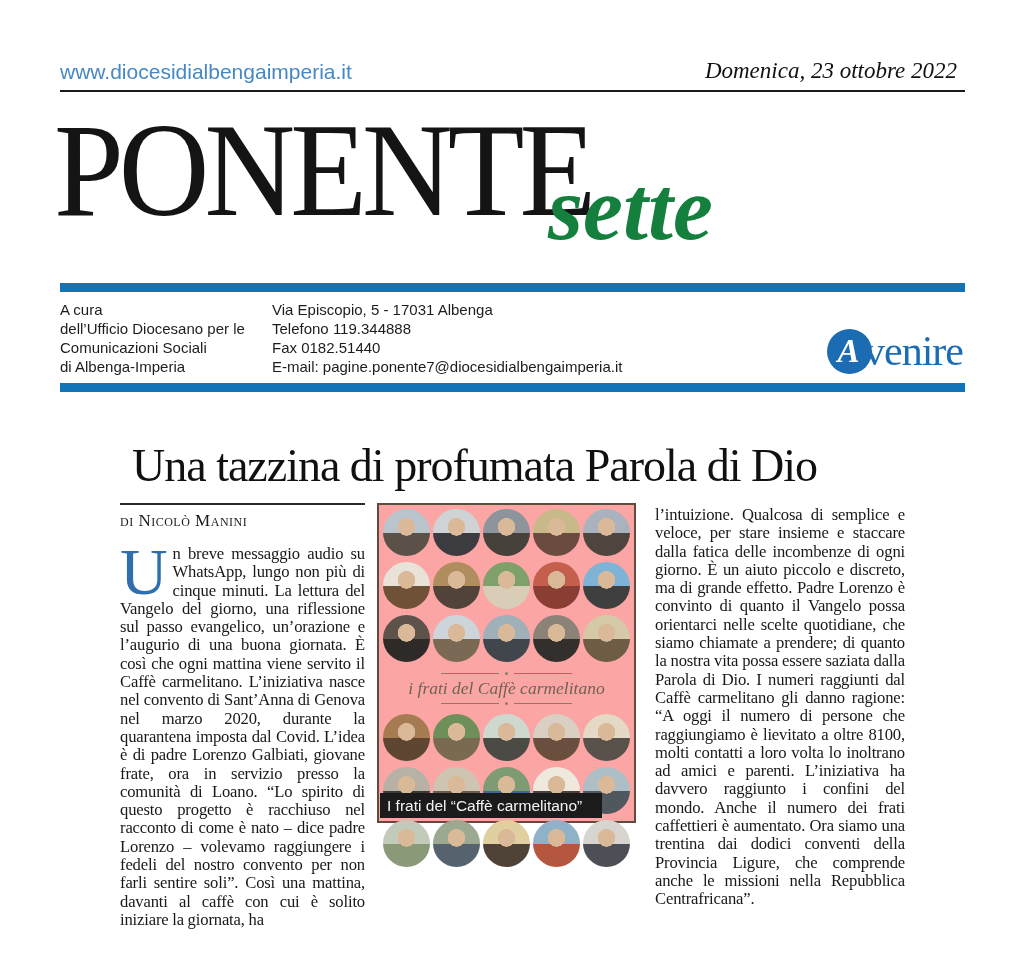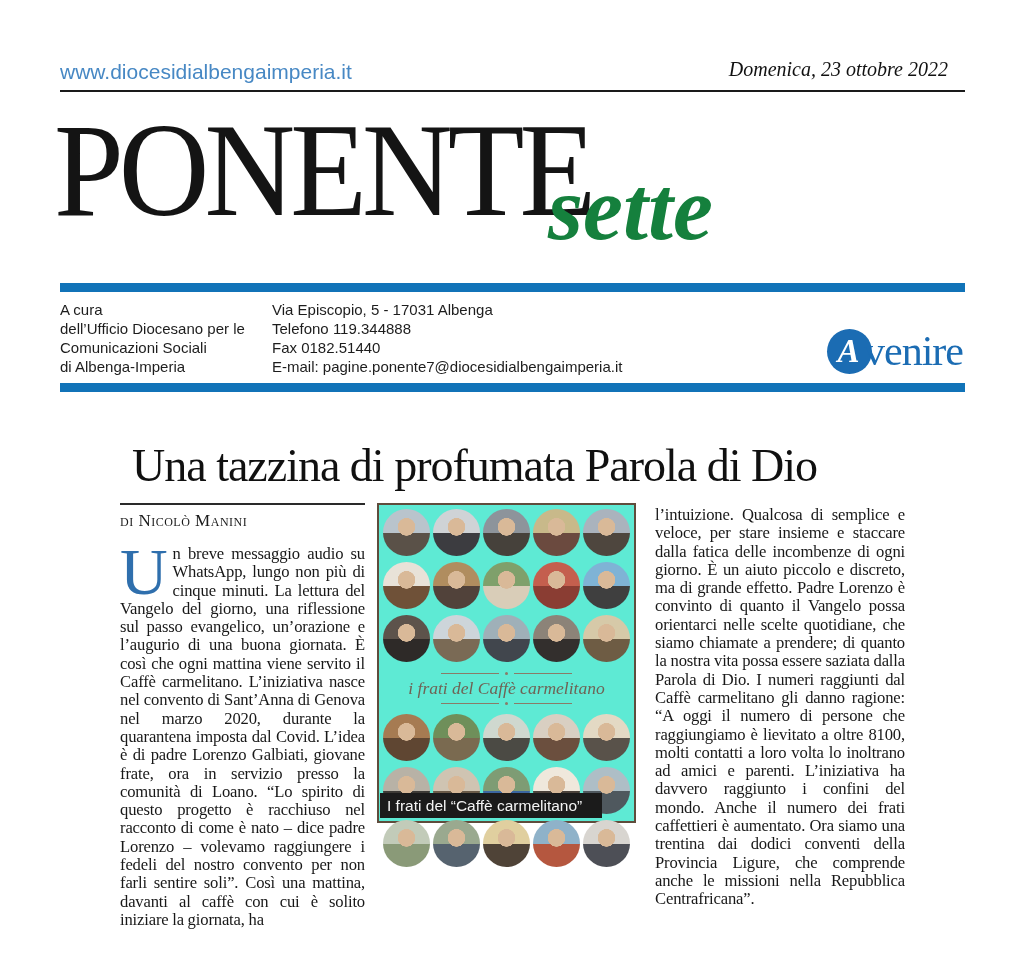--- a/index.html
+++ b/index.html
@@ -2,21 +2,21 @@
 <html lang="it"><head>
 <meta charset="utf-8">
 <style>
   html,body{margin:0;padding:0;background:#ffffff;}
   body{width:1024px;height:960px;position:relative;font-family:"Liberation Serif",serif;color:#1a1a1a;overflow:hidden;}
   .page{position:absolute;inset:0;}
 
   
   .topbar{position:absolute;left:60px;right:59px;top:58px;height:32px;}
   .site-url{position:absolute;left:0;top:2px;font-family:"Liberation Sans",sans-serif;font-size:21px;color:#4788c4;letter-spacing:0px;}
-  .edition-date{position:absolute;right:17px;top:0;font-family:"Liberation Serif",serif;font-style:italic;font-size:20px;color:#111;}
+  .edition-date{position:absolute;right:8px;top:0;font-family:"Liberation Serif",serif;font-style:italic;font-size:23px;color:#111;}
   .top-rule{position:absolute;left:60px;right:59px;top:90px;height:2px;background:#1a1a1a;}
 
   
   .masthead{position:absolute;left:60px;top:108px;width:905px;height:165px;}
   .masthead-title{position:absolute;left:-6px;top:-4px;font-family:"Liberation Serif",serif;font-weight:400;font-size:128px;line-height:1;letter-spacing:-5px;color:#141414;transform:scale(0.98,1.04);transform-origin:left top;}
   .masthead-sub{position:absolute;left:488px;top:56px;font-family:"Liberation Serif",serif;font-style:italic;font-weight:700;font-size:90px;line-height:1;color:#15803d;}
 
   .blue-bar{position:absolute;left:60px;right:59px;height:9px;background:#1173b8;}
   .blue-bar.bar1{top:283px;}
   .blue-bar.bar2{top:383px;}
@@ -36,21 +36,21 @@
   .col-gap-a{flex:0 0 12px;}
   .col-gap-b{flex:0 0 19px;}
   .col-right{width:250px;flex:0 0 250px;padding-top:3px;}
 
   .byline-rule{border-top:2px solid #2a2a2a;width:245px;margin-bottom:6px;}
   .byline{font-family:"Liberation Serif",serif;font-variant:small-caps;font-weight:400;font-size:17px;letter-spacing:0.5px;color:#1a1a1a;margin-bottom:14px;}
   .body-text{font-size:16.6px;line-height:18.3px;text-align:justify;color:#181818;letter-spacing:-0.15px;word-spacing:-0.3px;}
   .dropcap{float:left;font-size:66px;line-height:50px;padding:2px 5px 0 0;color:#2f6fad;font-family:"Liberation Serif",serif;}
 
   
-  .figure{flex:0 0 259px;width:259px;height:320px;box-sizing:border-box;border:2px solid #5f4c3c;background:#5eead4;position:relative;padding:4px 4px;}
+  .figure{flex:0 0 259px;width:259px;height:320px;box-sizing:border-box;border:2px solid #5f4c3c;background:#fca5a5;position:relative;padding:4px 4px;}
   .photo-rows{display:flex;flex-direction:column;gap:6px;}
   .photo-row{display:flex;gap:3px;justify-content:center;}
   .photo-circle{width:47px;height:47px;border-radius:50%;flex:0 0 47px;}
   .inner-caption-band{height:52px;display:flex;flex-direction:column;align-items:center;justify-content:center;gap:3px;}
   .ornament{display:flex;align-items:center;gap:6px;color:#8a7b68;}
   .ornament .orn-line{width:58px;height:1px;background:#8a7b68;}
   .ornament .orn-dot{width:3px;height:3px;border-radius:50%;background:#8a7b68;}
   .inner-caption{font-family:"Liberation Serif",serif;font-style:italic;font-size:17.5px;color:#6f6355;white-space:nowrap;}
   .caption-bar{position:absolute;left:1px;bottom:3px;width:222px;height:25px;background:#1b1b1b;color:#f4f4f4;font-family:"Liberation Sans",sans-serif;font-size:15.5px;line-height:25px;padding-left:7px;box-sizing:border-box;white-space:nowrap;margin-top:44px;}
 </style>

